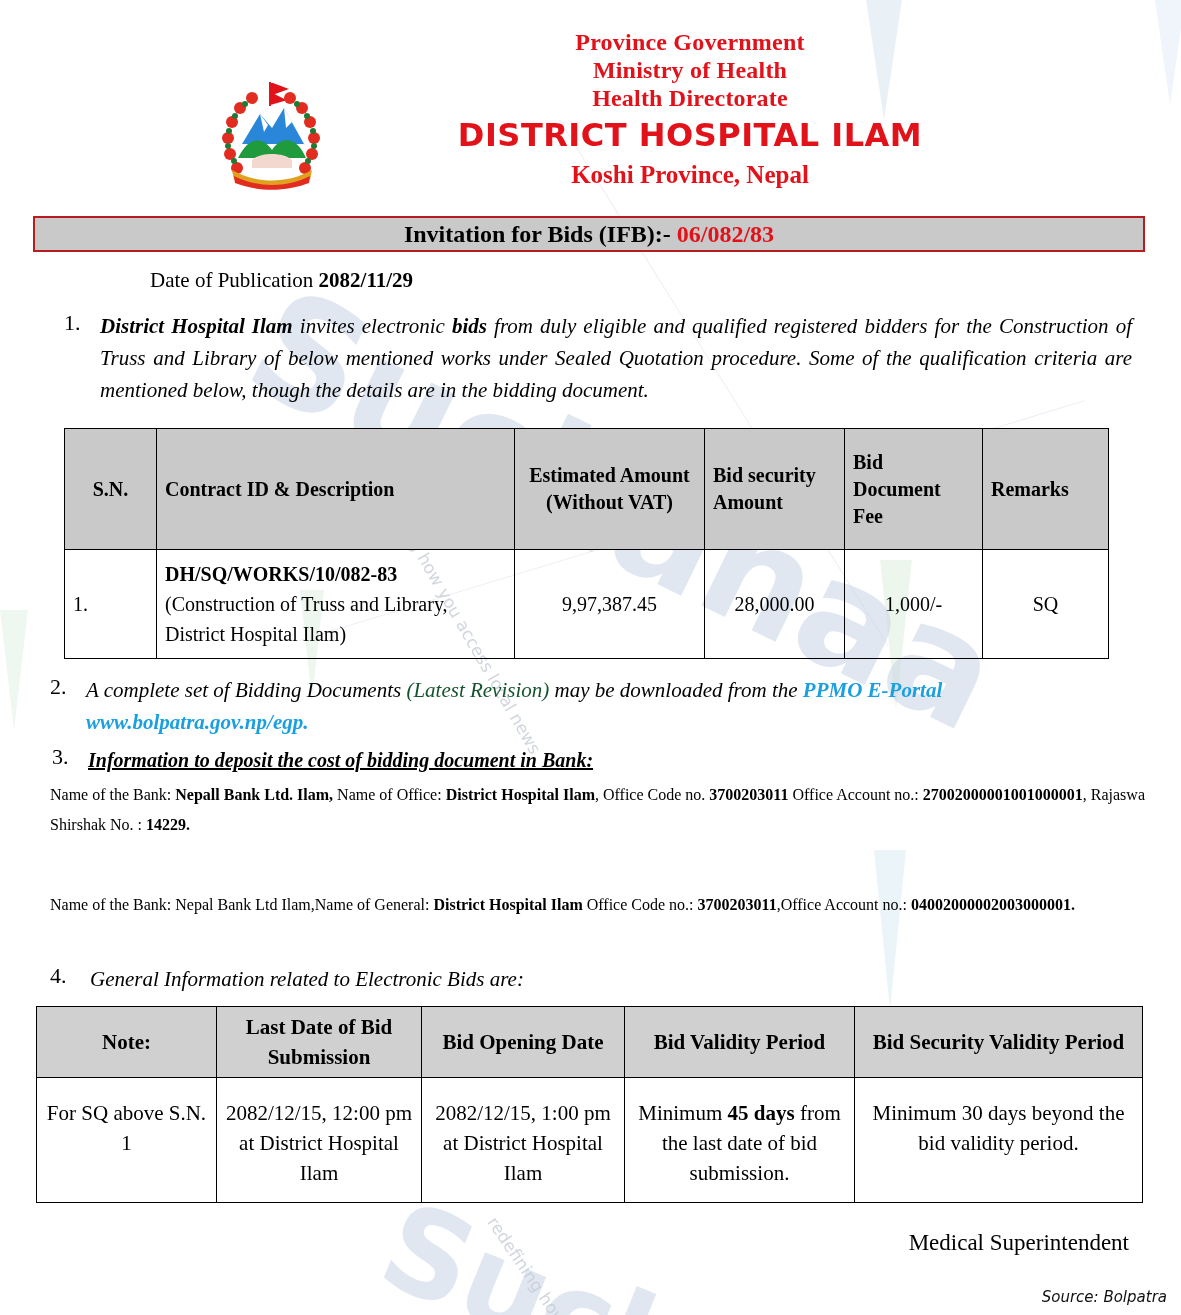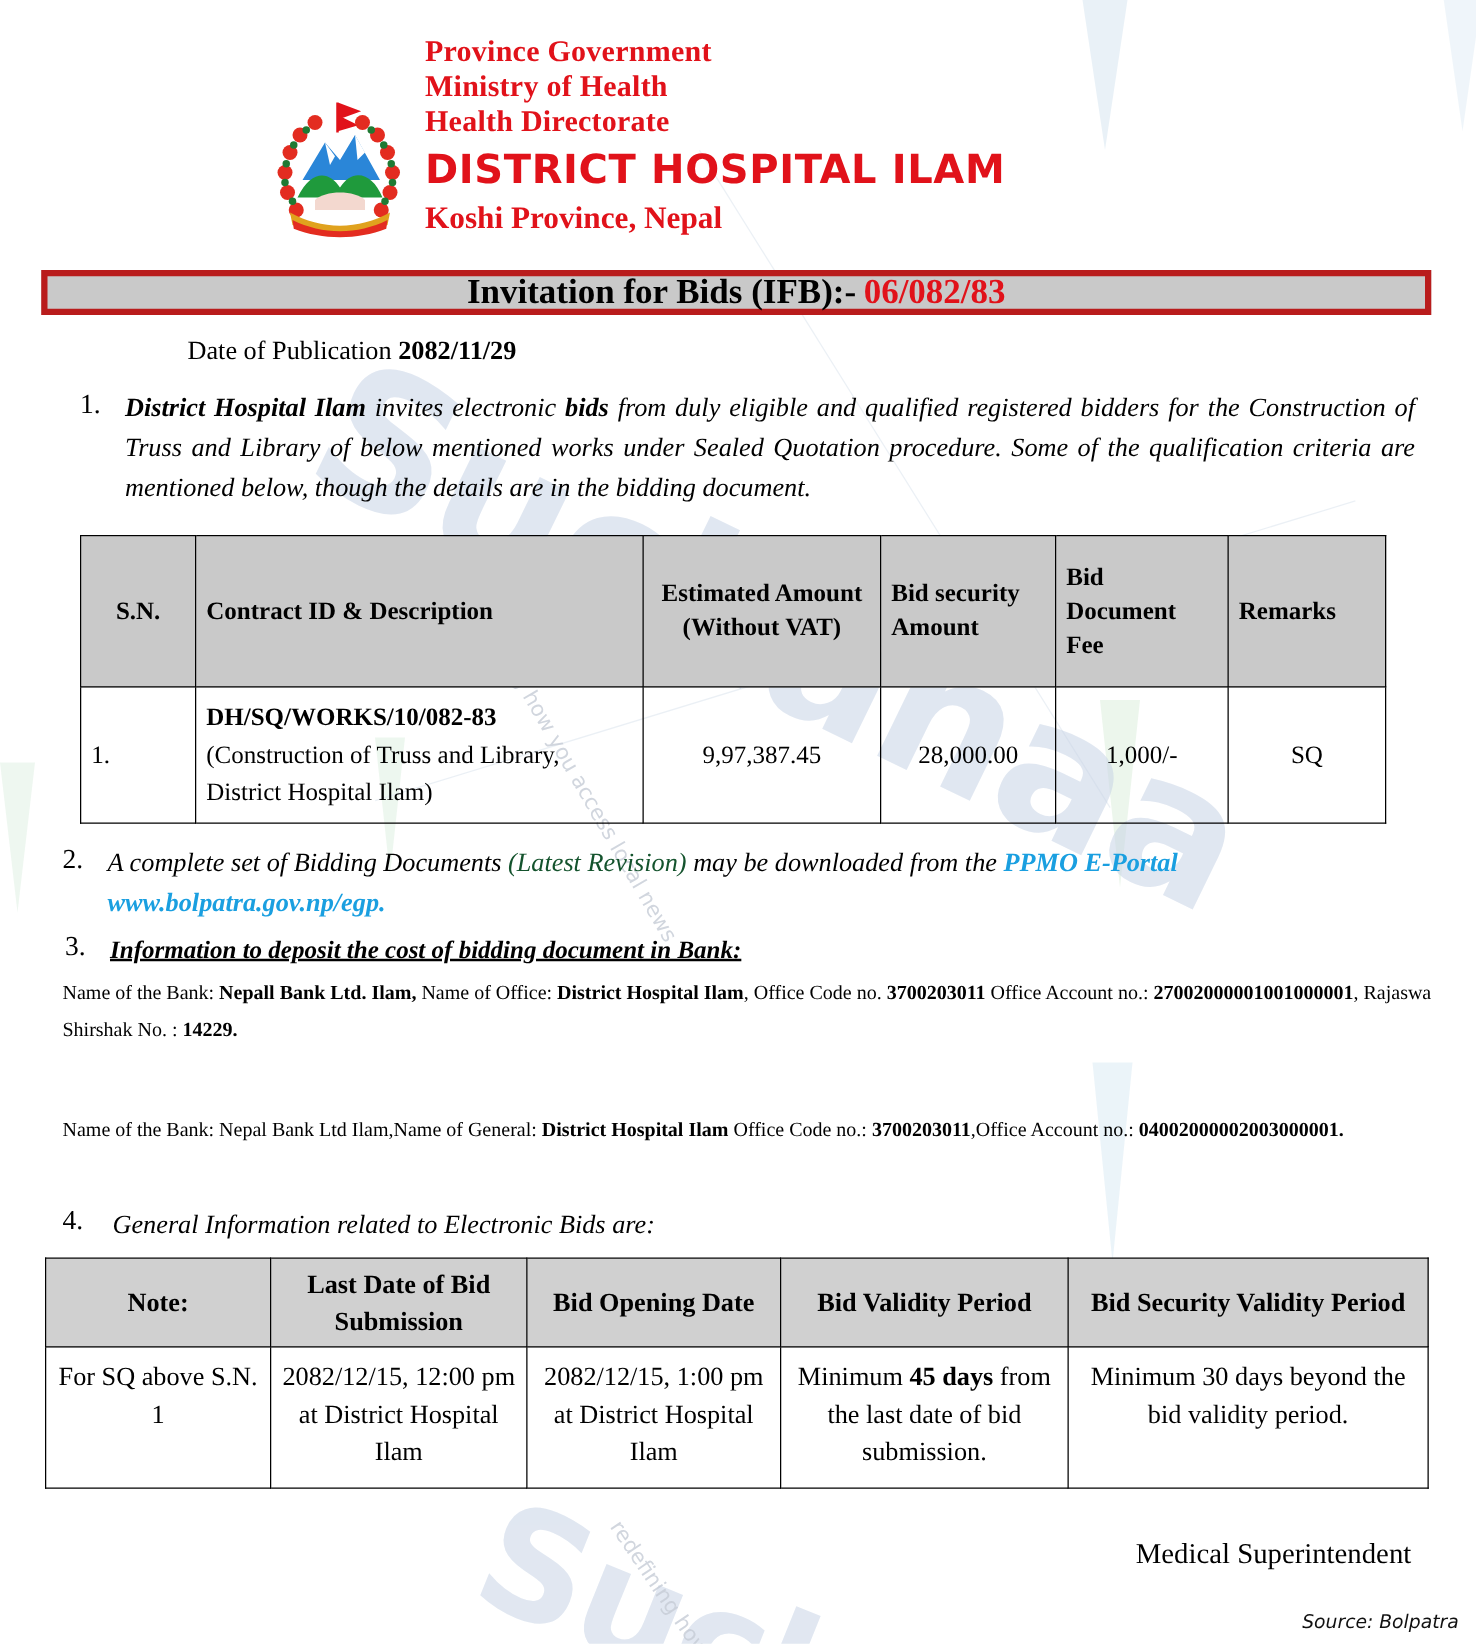--- a/index.html
+++ b/index.html
@@ -84,21 +84,21 @@
     left: 212px;
     top: 76px;
     width: 118px;
     height: 116px;
   }
   .head-text {
     position: absolute;
     left: 340px;
     top: 28px;
     width: 700px;
-    text-align: left;
+    text-align: center;
     color: #e1121a;
   }
   .hl1, .hl2, .hl3 {
     font-family: "Liberation Serif", serif;
     font-weight: bold;
     font-size: 24px;
     line-height: 28px;
     letter-spacing: .2px;
   }
   .hl4 {
@@ -118,27 +118,27 @@
   }
 
   
   .ifb-bar {
     position: absolute;
     left: 33px;
     top: 216px;
     width: 1112px;
     height: 36px;
     background: #c9c9c9;
-    border: 5px solid #b91c1c;
+    border: 2px solid #b91c1c;
     box-sizing: border-box;
     display: flex;
     align-items: center;
     justify-content: center;
     font-weight: bold;
-    font-size: 28px;
+    font-size: 24px;
   }
   .ifb-bar .num { color: #e1121a; margin-left: 6px; }
 
   .pubdate {
     position: absolute;
     left: 150px;
     top: 268px;
     font-size: 21px;
     text-align: right;
   }
@@ -252,21 +252,21 @@
     font-size: 21px;
     line-height: 30px;
     height: 62px;
   }
   #info-table tbody td {
     text-align: center;
     font-size: 21px;
     line-height: 30px;
     height: 100px;
     vertical-align: top;
-    padding-top: 8px;
+    padding-top: 20px;
   }
 
   .signature {
     position: absolute;
     right: 52px;
     top: 1230px;
     font-size: 23px;
   }
   .source {
     position: absolute;

